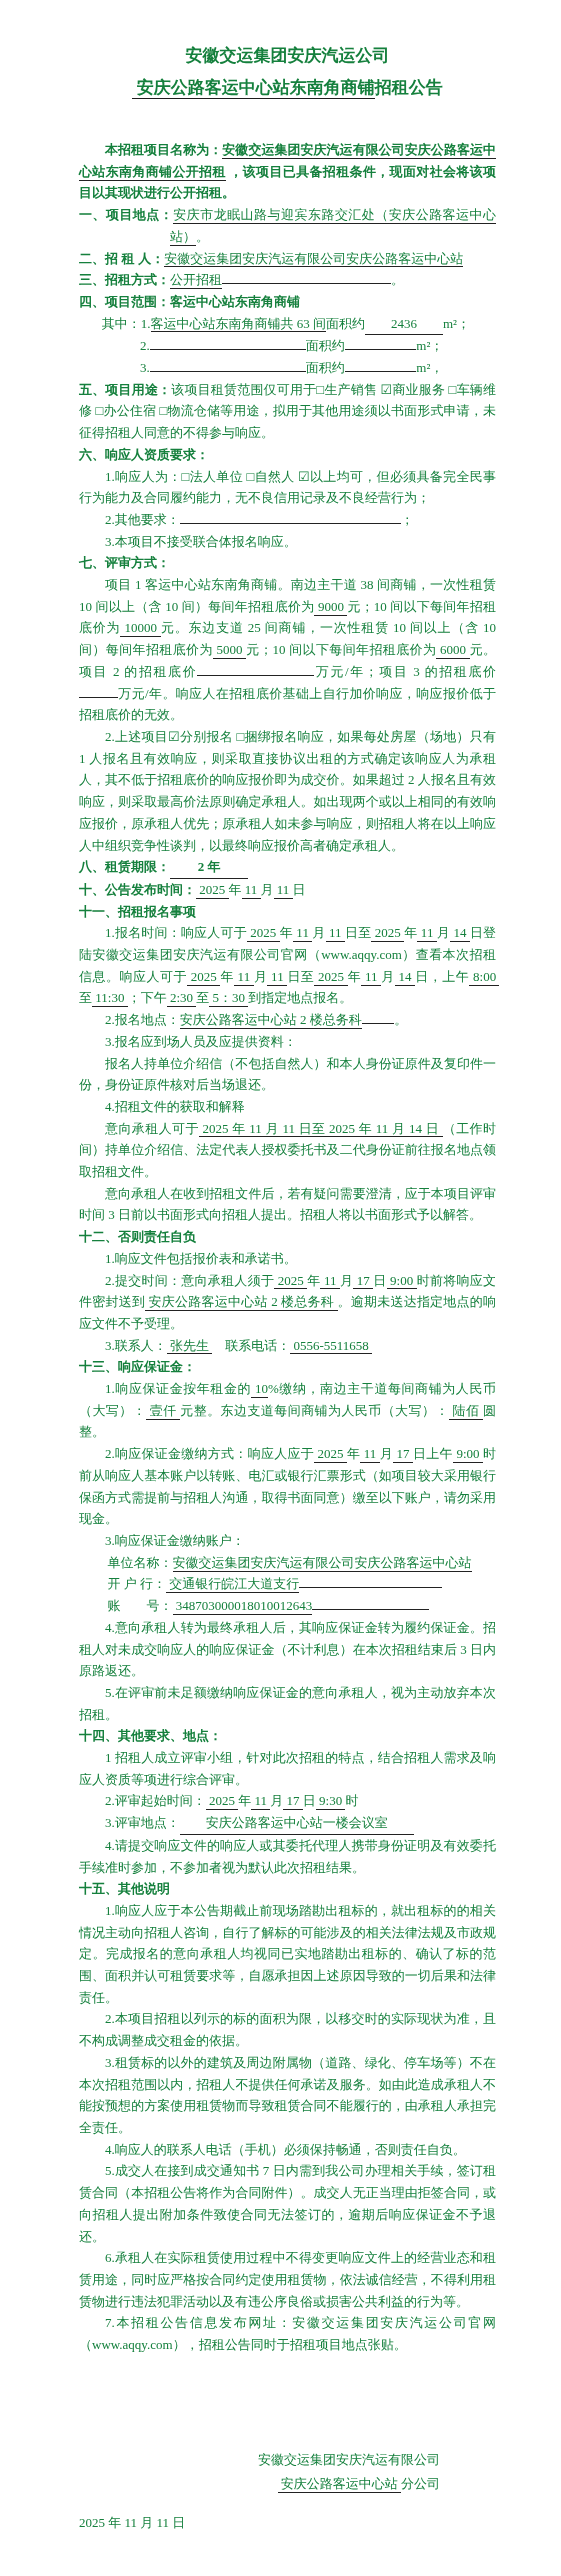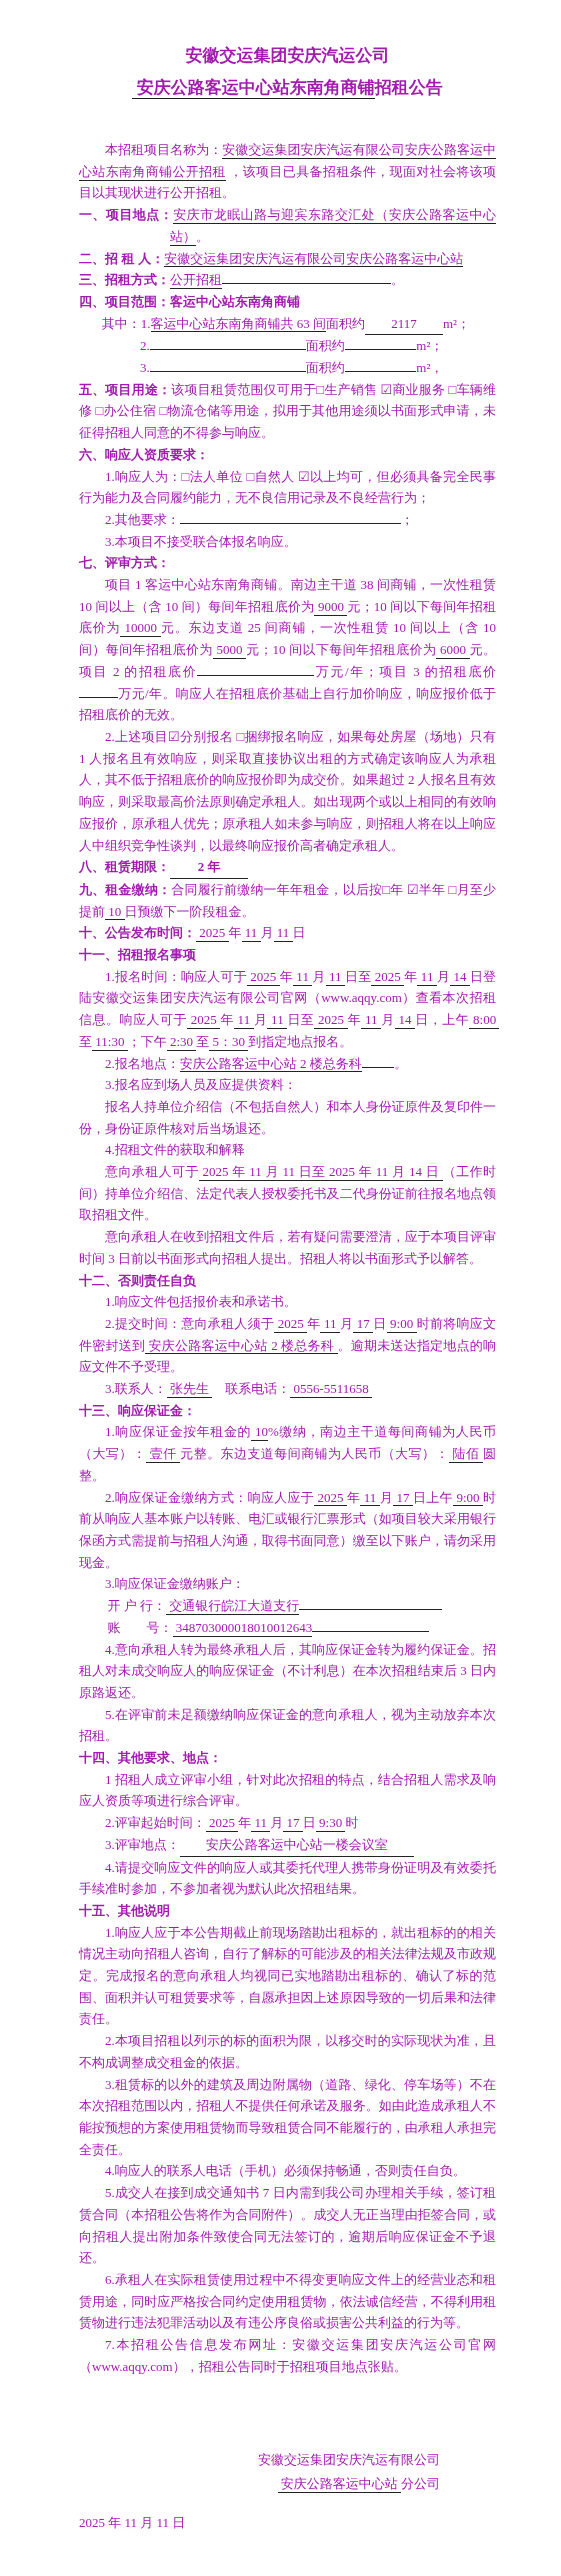--- a/index.html
+++ b/index.html
@@ -11,21 +11,21 @@
     width: 562px;
     height: 2576px;
     overflow: hidden;
   }
   .page {
     box-sizing: border-box;
     width: 562px;
     height: 2576px;
     padding: 40px 66px 42px 79px;
     background: #ffffff;
-    color: #a21caf;
+    color: #15803d;
     font-family: "Liberation Serif", "DejaVu Serif", serif;
     font-size: 13px;
     line-height: 21.7px;
     display: flex;
     flex-direction: column;
   }
   p { margin: 0; text-align: justify; }
   .seg { white-space: pre-wrap; }
 
   
@@ -38,21 +38,21 @@
   }
   .t2 { margin-bottom: 35px; }
   .t2 .u { border-bottom: 1.6px solid #1d1d1d; }
 
   
   .h {
     font-weight: 700;
     font-family: Liberation Serif, serif;
   }
   .ind  { text-indent: 2em; }
-  .strong { font-weight: 400; }
+  .strong { font-weight: 700; }
   .hang { padding-left: 7em; text-indent: -7em; }
   .flow { }
   .sub2 { margin-left: 1.75em; }
   .sub5 { margin-left: 4.7em; }
   .acct { margin-left: 2.2em; }
 
   
   .b {
     font-weight: 700;
     font-family: "Liberation Sans", "DejaVu Sans", sans-serif;
@@ -76,50 +76,50 @@
 
 <div class="page">
   <div id="doc-body">
       <p class="t1"><span class="seg">安徽交运集团安庆汽运公司</span></p>
       <p class="t2"><span class="seg u"> 安庆公路客运中心站东南角商铺</span><span class="seg">招租公告</span></p>
       <p class="ind strong"><span class="seg">本招租项目名称为：</span><span class="seg u">安徽交运集团安庆汽运有限公司安庆公路客运中心站东南角商铺公开招租</span><span class="seg"> ，该项目已具备招租条件，现面对社会将该项目以其现状进行公开招租。</span></p>
       <p class="hang"><span class="seg b">一、项目地点：</span><span class="seg u">安庆市龙眠山路与迎宾东路交汇处（安庆公路客运中心站）</span><span class="seg">。</span></p>
       <p class="hang"><span class="seg b">二、招 租 人：</span><span class="seg u">安徽交运集团安庆汽运有限公司安庆公路客运中心站</span></p>
       <p class="hang"><span class="seg b">三、招租方式：</span><span class="seg u">公开招租</span><span class="seg blank" style="min-width: 13em;"></span><span class="seg">。</span></p>
       <p class="hang"><span class="seg b">四、项目范围：</span><span class="seg b">客运中心站东南角商铺</span></p>
-      <p class="sub2"><span class="seg">其中：1.</span><span class="seg u">客运中心站东南角商铺共 63 间</span><span class="seg">面积约</span><span class="seg blank" style="min-width: 6em;">2117</span><span class="seg">m²；</span></p>
+      <p class="sub2"><span class="seg">其中：1.</span><span class="seg u">客运中心站东南角商铺共 63 间</span><span class="seg">面积约</span><span class="seg blank" style="min-width: 6em;">2436</span><span class="seg">m²；</span></p>
       <p class="sub5"><span class="seg">2.</span><span class="seg blank" style="min-width: 12em;"></span><span class="seg">面积约</span><span class="seg blank" style="min-width: 5.5em;"></span><span class="seg">m²；</span></p>
       <p class="sub5"><span class="seg">3.</span><span class="seg blank" style="min-width: 12em;"></span><span class="seg">面积约</span><span class="seg blank" style="min-width: 5.5em;"></span><span class="seg">m²，</span></p>
       <p class="flow"><span class="seg b">五、项目用途：</span><span class="seg">该项目租赁范围仅可用于□生产销售 ☑商业服务 □车辆维修 □办公住宿 □物流仓储等用途，拟用于其他用途须以书面形式申请，未征得招租人同意的不得参与响应。</span></p>
       <p class="h"><span class="seg">六、响应人资质要求：</span></p>
       <p class="ind"><span class="seg">1.响应人为：□法人单位 □自然人 ☑以上均可，但必须具备完全民事行为能力及合同履约能力，无不良信用记录及不良经营行为；</span></p>
       <p class="ind"><span class="seg">2.其他要求：</span><span class="seg blank" style="min-width: 17em;"></span><span class="seg">；</span></p>
       <p class="ind"><span class="seg">3.本项目不接受联合体报名响应。</span></p>
       <p class="h"><span class="seg">七、评审方式：</span></p>
       <p class="ind"><span class="seg">项目 1 客运中心站东南角商铺。南边主干道 38 间商铺，一次性租赁 10 间以上（含 10 间）每间年招租底价为</span><span class="seg u"> 9000 </span><span class="seg">元；10 间以下每间年招租底价为</span><span class="seg u"> 10000 </span><span class="seg">元。东边支道 25 间商铺，一次性租赁 10 间以上（含 10 间）每间年招租底价为</span><span class="seg u"> 5000 </span><span class="seg">元；10 间以下每间年招租底价为</span><span class="seg u"> 6000 </span><span class="seg">元。项目 2 的招租底价</span><span class="seg blank" style="min-width: 9em;"></span><span class="seg">万元/年；项目 3 的招租底价</span><span class="seg blank" style="min-width: 3em;"></span><span class="seg">万元/年。响应人在招租底价基础上自行加价响应，响应报价低于招租底价的无效。</span></p>
       <p class="ind"><span class="seg">2.上述项目☑分别报名 □捆绑报名响应，如果每处房屋（场地）只有 1 人报名且有效响应，则采取直接协议出租的方式确定该响应人为承租人，其不低于招租底价的响应报价即为成交价。如果超过 2 人报名且有效响应，则采取最高价法原则确定承租人。如出现两个或以上相同的有效响应报价，原承租人优先；原承租人如未参与响应，则招租人将在以上响应人中组织竞争性谈判，以最终响应报价高者确定承租人。</span></p>
       <p class="flow"><span class="seg b">八、租赁期限：</span><span class="seg blank" style="min-width: 6em; font-weight: bold;">2 年</span></p>
-      <p class="flow"><span class="seg b">九、租金缴纳：</span><span class="seg">合同履行前缴纳一年年租金，以后按□年 ☑半年 □月至少提前</span><span class="seg u"> 10 </span><span class="seg">日预缴下一阶段租金。</span></p>
       <p class="flow"><span class="seg b">十、公告发布时间：</span><span class="seg u"> 2025 </span><span class="seg">年</span><span class="seg u"> 11 </span><span class="seg">月</span><span class="seg u"> 11 </span><span class="seg">日</span></p>
       <p class="h"><span class="seg">十一、招租报名事项</span></p>
       <p class="ind"><span class="seg">1.报名时间：响应人可于</span><span class="seg u"> 2025 </span><span class="seg">年</span><span class="seg u"> 11 </span><span class="seg">月</span><span class="seg u"> 11 </span><span class="seg">日至</span><span class="seg u"> 2025 </span><span class="seg">年</span><span class="seg u"> 11 </span><span class="seg">月</span><span class="seg u"> 14 </span><span class="seg">日登陆安徽交运集团安庆汽运有限公司官网（www.aqqy.com）查看本次招租信息。响应人可于</span><span class="seg u"> 2025 </span><span class="seg">年</span><span class="seg u"> 11 </span><span class="seg">月</span><span class="seg u"> 11 </span><span class="seg">日至</span><span class="seg u"> 2025 </span><span class="seg">年</span><span class="seg u"> 11 </span><span class="seg">月</span><span class="seg u"> 14 </span><span class="seg">日，上午</span><span class="seg u"> 8:00 </span><span class="seg">至</span><span class="seg u"> 11:30 </span><span class="seg">；下午</span><span class="seg u"> 2:30 </span><span class="seg">至</span><span class="seg u"> 5：30 </span><span class="seg">到指定地点报名。</span></p>
       <p class="ind"><span class="seg">2.报名地点：</span><span class="seg u">安庆公路客运中心站 2 楼总务科</span><span class="seg blank" style="min-width: 2.5em;"></span><span class="seg">。</span></p>
       <p class="ind"><span class="seg">3.报名应到场人员及应提供资料：</span></p>
       <p class="ind"><span class="seg">报名人持单位介绍信（不包括自然人）和本人身份证原件及复印件一份，身份证原件核对后当场退还。</span></p>
       <p class="ind"><span class="seg">4.招租文件的获取和解释</span></p>
       <p class="ind"><span class="seg">意向承租人可于</span><span class="seg u"> 2025 年 11 月 11 日至 2025 年 11 月 14 日 </span><span class="seg">（工作时间）持单位介绍信、法定代表人授权委托书及二代身份证前往报名地点领取招租文件。</span></p>
       <p class="ind"><span class="seg">意向承租人在收到招租文件后，若有疑问需要澄清，应于本项目评审时间 3 日前以书面形式向招租人提出。招租人将以书面形式予以解答。</span></p>
       <p class="h"><span class="seg">十二、否则责任自负</span></p>
       <p class="ind"><span class="seg">1.响应文件包括报价表和承诺书。</span></p>
       <p class="ind"><span class="seg">2.提交时间：意向承租人须于</span><span class="seg u"> 2025 </span><span class="seg">年</span><span class="seg u"> 11 </span><span class="seg">月</span><span class="seg u"> 17 </span><span class="seg">日</span><span class="seg u"> 9:00 </span><span class="seg">时前将响应文件密封送到</span><span class="seg u"> 安庆公路客运中心站 2 楼总务科 </span><span class="seg">。逾期未送达指定地点的响应文件不予受理。</span></p>
       <p class="ind"><span class="seg">3.联系人：</span><span class="seg u"> 张先生 </span><span class="seg">　联系电话：</span><span class="seg u"> 0556-5511658 </span></p>
       <p class="h"><span class="seg">十三、响应保证金：</span></p>
       <p class="ind"><span class="seg">1.响应保证金按年租金的</span><span class="seg u"> 10</span><span class="seg">%缴纳，南边主干道每间商铺为人民币（大写）：</span><span class="seg u"> 壹仟 </span><span class="seg">元整。东边支道每间商铺为人民币（大写）：</span><span class="seg u"> 陆佰 </span><span class="seg">圆整。</span></p>
       <p class="ind"><span class="seg">2.响应保证金缴纳方式：响应人应于</span><span class="seg u"> 2025 </span><span class="seg">年</span><span class="seg u"> 11 </span><span class="seg">月</span><span class="seg u"> 17 </span><span class="seg">日上午</span><span class="seg u"> 9:00 </span><span class="seg">时前从响应人基本账户以转账、电汇或银行汇票形式（如项目较大采用银行保函方式需提前与招租人沟通，取得书面同意）缴至以下账户，请勿采用现金。</span></p>
       <p class="ind"><span class="seg">3.响应保证金缴纳账户：</span></p>
+      <p class="acct"><span class="seg">单位名称：</span><span class="seg u">安徽交运集团安庆汽运有限公司安庆公路客运中心站</span></p>
       <p class="acct"><span class="seg">开 户 行：</span><span class="seg u"> 交通银行皖江大道支行</span><span class="seg blank" style="min-width: 11em;"></span></p>
       <p class="acct"><span class="seg">账　　号：</span><span class="seg u"> 348703000018010012643</span><span class="seg blank" style="min-width: 9em;"></span></p>
       <p class="ind"><span class="seg">4.意向承租人转为最终承租人后，其响应保证金转为履约保证金。招租人对未成交响应人的响应保证金（不计利息）在本次招租结束后 3 日内原路返还。</span></p>
       <p class="ind"><span class="seg">5.在评审前未足额缴纳响应保证金的意向承租人，视为主动放弃本次招租。</span></p>
       <p class="h"><span class="seg">十四、其他要求、地点：</span></p>
       <p class="ind"><span class="seg">1 招租人成立评审小组，针对此次招租的特点，结合招租人需求及响应人资质等项进行综合评审。</span></p>
       <p class="ind"><span class="seg">2.评审起始时间：</span><span class="seg u"> 2025 </span><span class="seg">年</span><span class="seg u"> 11 </span><span class="seg">月</span><span class="seg u"> 17 </span><span class="seg">日</span><span class="seg u"> 9:30 </span><span class="seg">时</span></p>
       <p class="ind"><span class="seg">3.评审地点：</span><span class="seg blank" style="min-width: 18em;">安庆公路客运中心站一楼会议室</span></p>
       <p class="ind"><span class="seg">4.请提交响应文件的响应人或其委托代理人携带身份证明及有效委托手续准时参加，不参加者视为默认此次招租结果。</span></p>
       <p class="h"><span class="seg">十五、其他说明</span></p>

